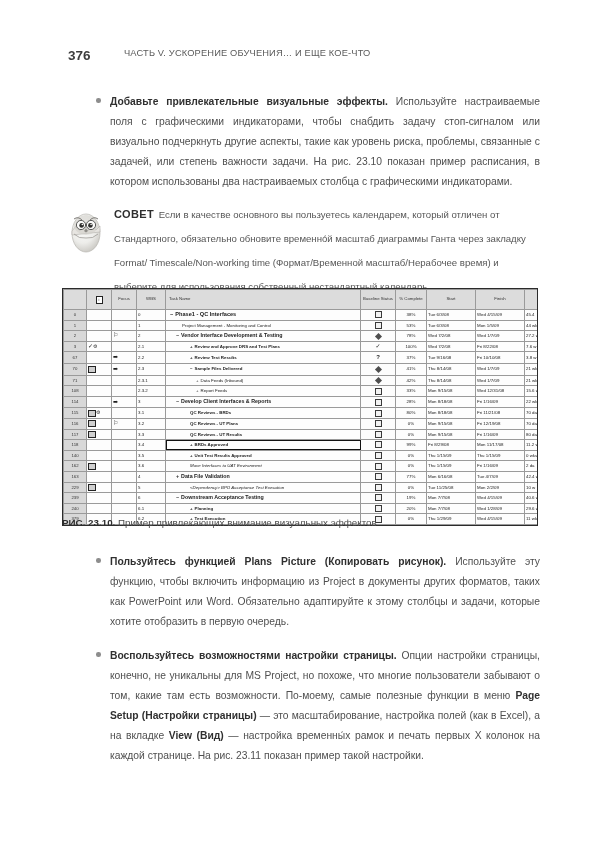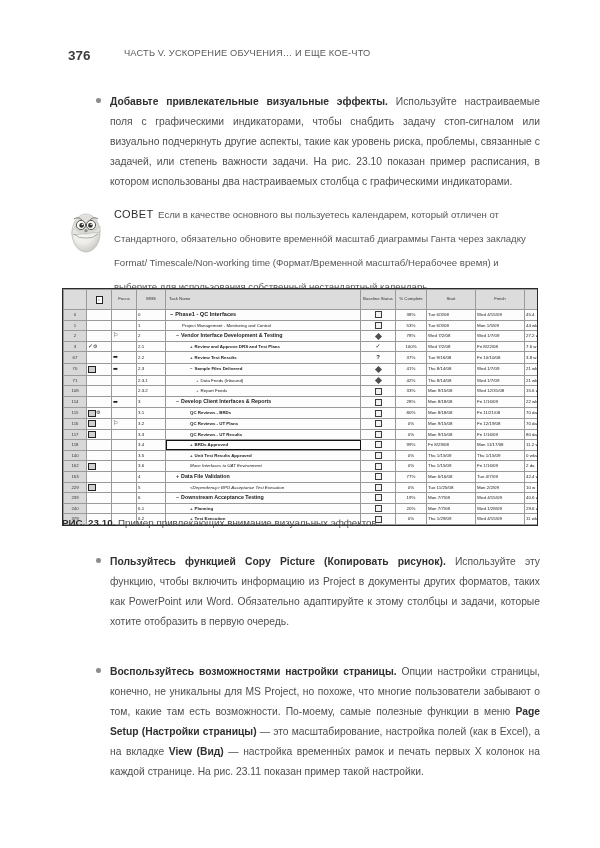--- a/index.html
+++ b/index.html
@@ -79,21 +79,21 @@
     position: relative;
     flex: 0 0 44px;
     margin-top: 2px;
   }
   .tip-body {
     margin-left: 6px;
     width: 420px;
   }
   .tip-label {
     font-size: 11px;
-    font-weight: normal;
+    font-weight: bold;
     color: #2e2e2e;
     letter-spacing: 0.4px;
   }
   .tip-text {
     font-size: 9.6px;
     line-height: 24px;
     color: #565656;
     text-align: justify;
   }
 
@@ -517,22 +517,22 @@
 </div>
 
 <div class="fig-caption">
   <b>РИС. 23.10.</b><span> Пример привлекающих внимание визуальных эффектов</span>
 </div>
 
 <div class="content2">
   <div class="bullet-item">
     <span class="bullet-dot"></span>
     <div class="para">
-      <b>Пользуйтесь функцией Copy Picture (Копировать рисунок).</b><span> Используйте эту функцию, чтобы включить информацию из Project в документы других форматов, таких как PowerPoint или Word. Обязательно адаптируйте к этому столбцы и задачи, которые хотите отобразить в первую очередь.</span>
+      <b>Пользуйтесь функцией Plans Picture (Копировать рисунок).</b><span> Используйте эту функцию, чтобы включить информацию из Project в документы других форматов, таких как PowerPoint или Word. Обязательно адаптируйте к этому столбцы и задачи, которые хотите отобразить в первую очередь.</span>
     </div>
   </div>
-  <div class="bullet-item" style="margin-top:30px;">
+  <div class="bullet-item" style="margin-top:14px;">
     <span class="bullet-dot"></span>
     <div class="para">
       <b>Воспользуйтесь возможностями настройки страницы.</b><span> Опции настройки страницы, конечно, не уникальны для MS Project, но похоже, что многие пользователи забывают о том, какие там есть возможности. По-моему, самые полезные функции в меню </span><b>Page Setup (Настройки страницы)</b><span> — это масштабирование, настройка полей (как в Excel), а на вкладке </span><b>View (Вид)</b><span> — настройка временны́х рамок и печать первых X колонок на каждой странице. На рис. 23.11 показан пример такой настройки.</span>
     </div>
   </div>
 </div>
 
 </body></html>

